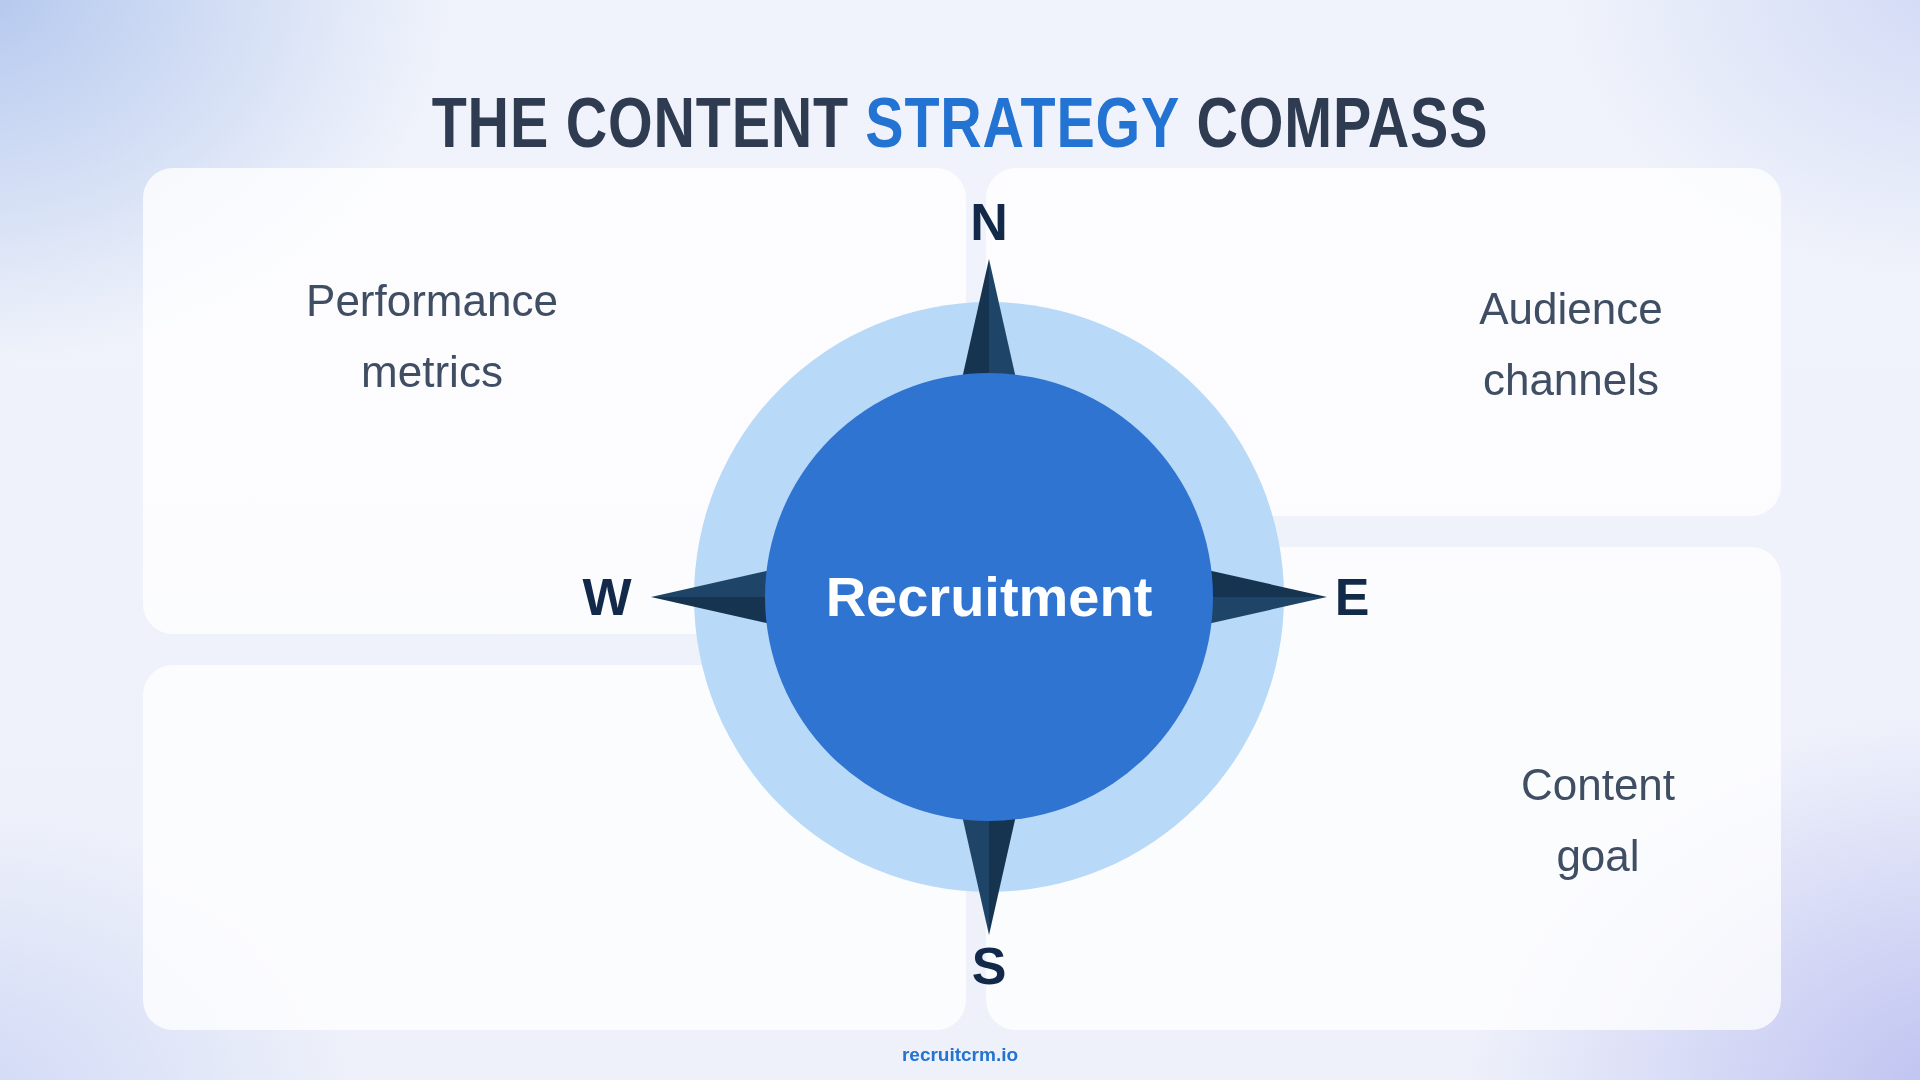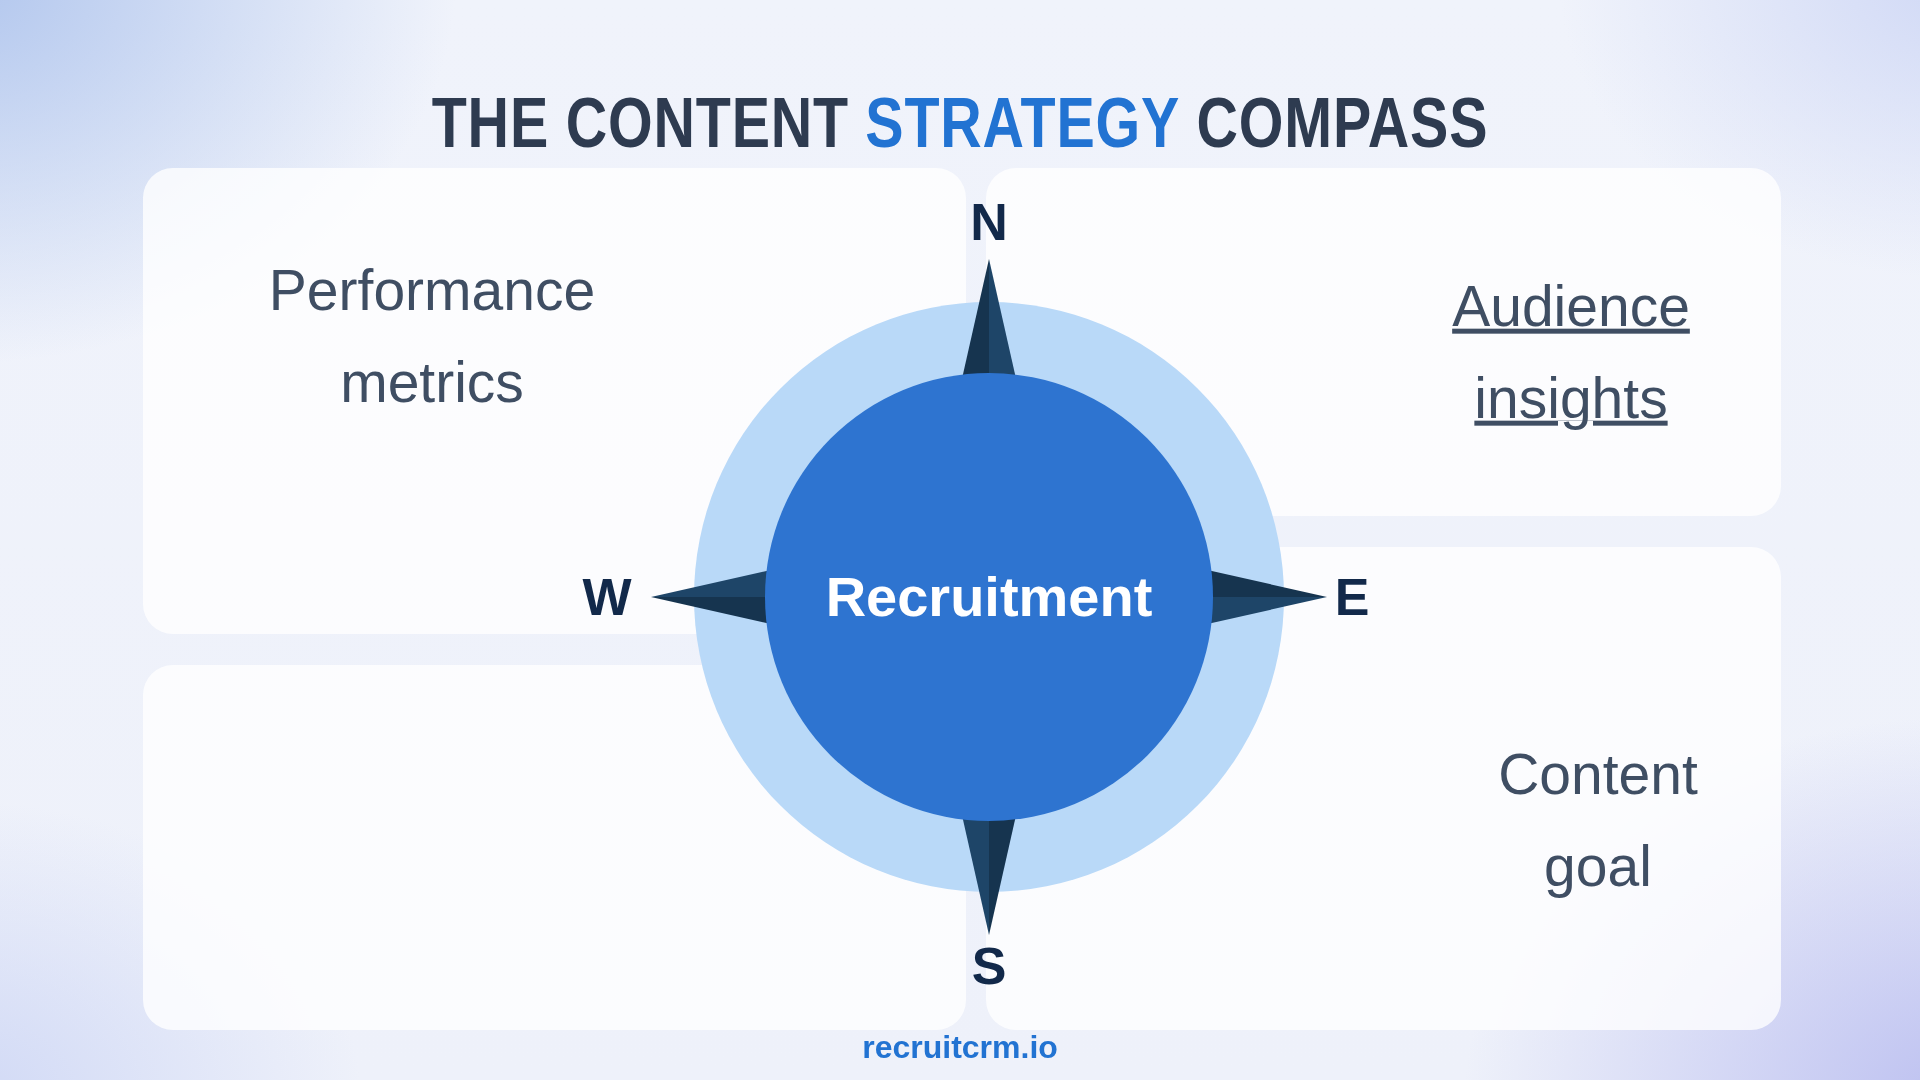--- a/index.html
+++ b/index.html
@@ -46,28 +46,28 @@
   .card-nw { left: 143px;  top: 168px; width: 823px; height: 466px; }
   .card-ne { left: 986px;  top: 168px; width: 795px; height: 348px; }
   .card-sw { left: 143px;  top: 665px; width: 823px; height: 365px; }
   .card-se { left: 986px;  top: 547px; width: 795px; height: 483px; }
 
   
   .quad-label {
     position: absolute;
     transform: translate(-50%, -50%);
     text-align: center;
-    font-size: 57px;
+    font-size: 44px;
     line-height: 1.62;
     color: var(--quadrant-text, #3f4e63);
     z-index: 3;
     white-space: nowrap;
   }
   .ql-nw { left: 432px;  top: 336px; }
-  .ql-ne { left: 1571px; top: 352px; text-decoration: underline; }
+  .ql-ne { left: 1571px; top: 344px; }
   .ql-sw { left: 410px;  top: 830px; }
   .ql-se { left: 1598px; top: 820px; }
 
   
   .compass-svg {
     position: absolute;
     left: 649px; top: 257px;
     width: 680px; height: 680px;
     z-index: 2;
   }
@@ -100,21 +100,21 @@
   .dir-n { left: 989px;  top: 222px; }
   .dir-e { left: 1352px; top: 597px; }
   .dir-s { left: 989px;  top: 966px; }
   .dir-w { left: 607px;  top: 597px; }
 
   
   .footer {
     position: absolute;
     left: 0; right: 0; bottom: 14px;
     text-align: center;
-    font-size: 32px;
+    font-size: 19px;
     font-weight: bold;
     color: var(--accent-blue, #2273d2);
     z-index: 5;
   }
 </style>
 </head>
 <body>
 
 <div class="stage">
 
@@ -128,21 +128,21 @@
   <div class="card card-ne"></div>
   <div class="card card-sw"></div>
   <div class="card card-se"></div>
 
   <div class="quad-label ql-nw">
     <div>Performance</div>
     <div>metrics</div>
   </div>
   <div class="quad-label ql-ne">
     <div>Audience</div>
-    <div>insights</div>
+    <div>channels</div>
   </div>
   <div class="quad-label ql-se">
     <div>Content</div>
     <div>goal</div>
   </div>
 
   <svg class="compass-svg" viewBox="-340 -340 680 680" aria-hidden="true">
     <circle class="ring" cx="0" cy="0" r="295"></circle>
     <g>
       <polygon class="nd" points="0,-338 -30,-205 0,-140"></polygon>

